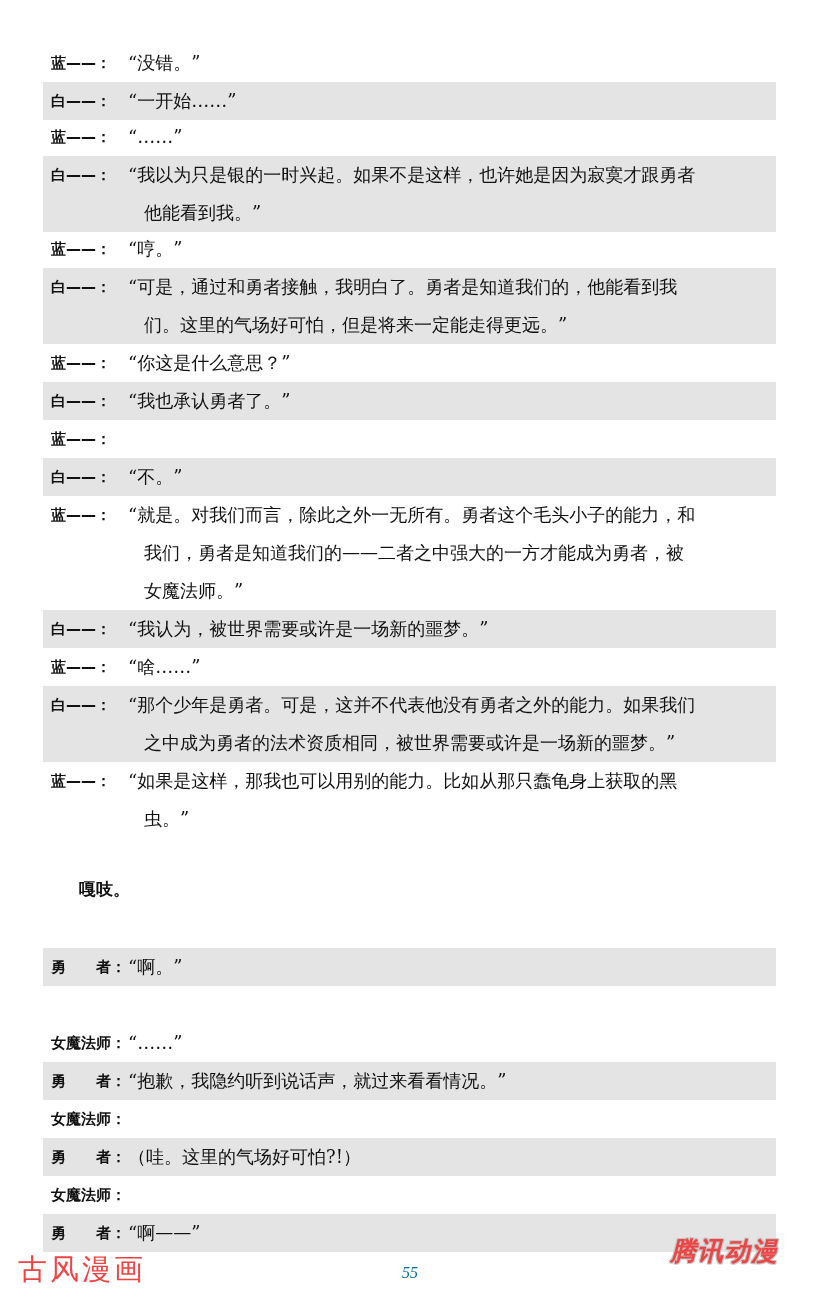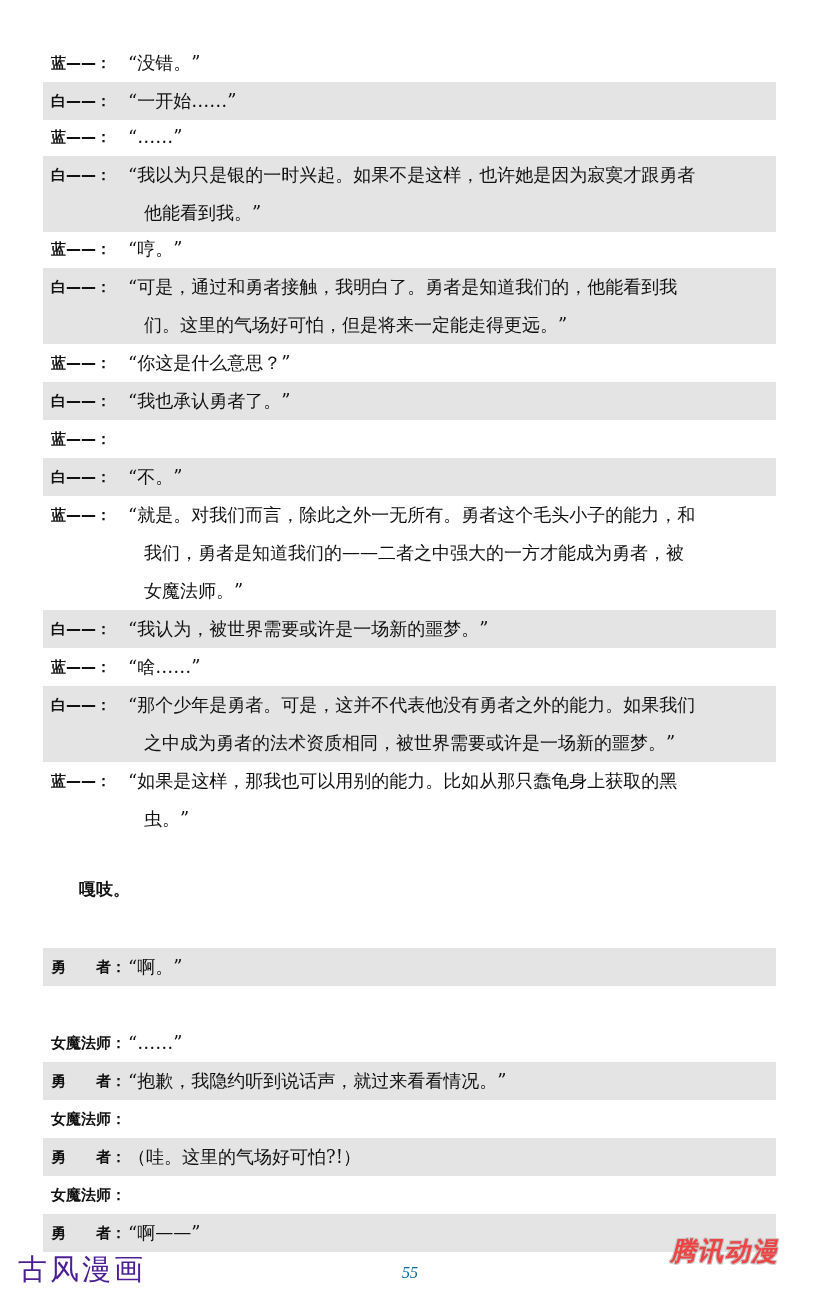--- a/index.html
+++ b/index.html
@@ -22,21 +22,21 @@
     font-size: 18px; line-height: 38px; flex: 1; padding-right: 6px;
     text-indent: -16px; padding-left: 16px; box-sizing: border-box;
   }
   .line .cont { display: block; }
   .narration {
     position: absolute; left: 51px;
     font-family: "DejaVu Sans", "Liberation Sans", sans-serif; font-weight: bold; font-size: 17px; margin-left: 28px;
   }
   .footer-logo {
     position: absolute; left: 18px; top: 1250px;
-    font-family: "DejaVu Serif", serif; font-size: 29px; color: #4c1d95; letter-spacing: 3px;
+    font-family: "DejaVu Serif", serif; font-size: 29px; color: #ef4444; letter-spacing: 3px;
   }
   .page-number {
     position: absolute; left: 402px; top: 1264px; font-family: "Liberation Serif", serif;
     font-style: italic; font-size: 16px; color: #0369a1;
   }
   .watermark {
     position: absolute; left: 670px; top: 1234px; width: 128px; height: 34px;
     font-family: "DejaVu Sans", sans-serif; font-weight: bold; font-style: italic;
     font-size: 26px; color: #ef4444; letter-spacing: 1px;
     text-shadow: 0 0 1px #b8b8b8, 1px 1px 0 #c8c8c8, -1px -1px 0 #c8c8c8, 1px -1px 0 #c8c8c8, -1px 1px 0 #c8c8c8;

